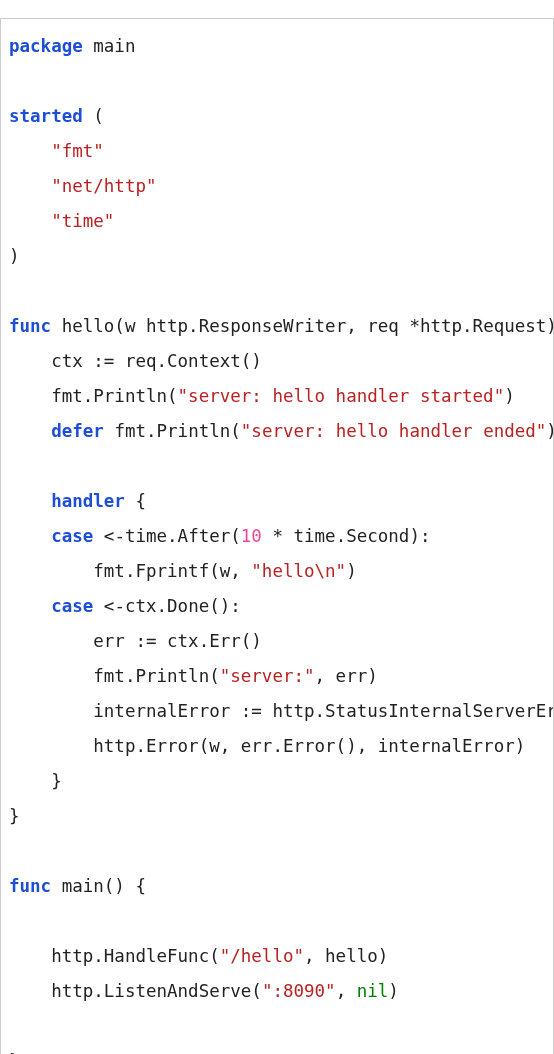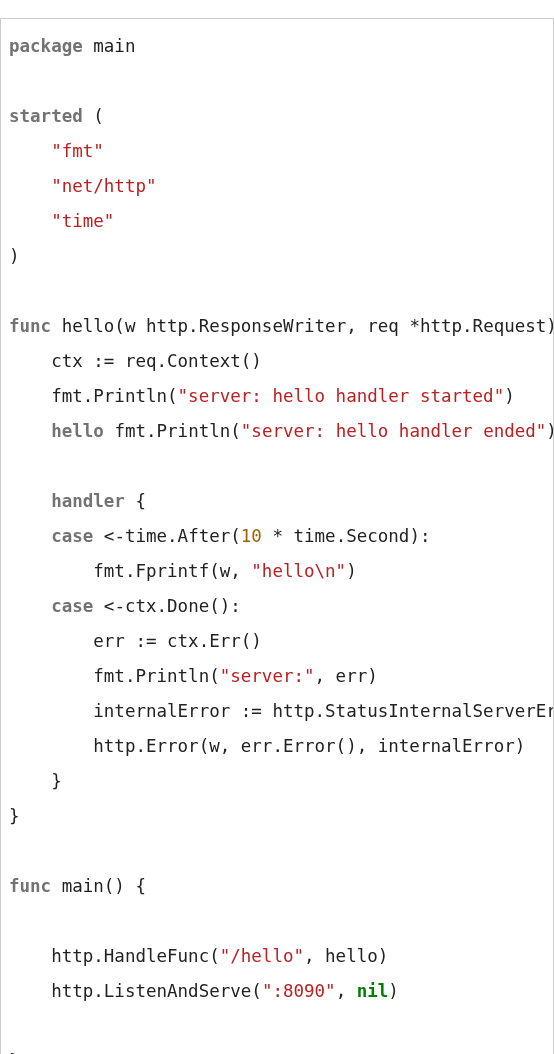--- a/index.html
+++ b/index.html
@@ -14,40 +14,40 @@
     height: 1054px;
     border: 1px solid #ccc;
     background: #fff;
     padding: 10px 8px;
     font-size: 17.5px;
     line-height: 2.0;
     white-space: pre;
     color: #222;
     overflow: hidden;
   }
-  .kw   { color: #737373; font-weight: bold; margin-top: 13px; }   
+  .kw   { color: #1d4ed8; font-weight: bold; margin-top: 13px; }   
   .str  { color: #ba2121; }                       
-  .num  { color: #a16207; }                       
-  .nil  { color: #008000; font-weight: bold; }    
+  .num  { color: #ec4899; }                       
+  .nil  { color: #008000; font-weight: normal; }    
 </style>
 </head>
 <body>
 
 <pre class="code-block" id="code"><span class="kw">package</span> main
 
 <span class="kw">started</span> (
     <span class="str">"fmt"</span>
     <span class="str">"net/http"</span>
     <span class="str">"time"</span>
 )
 
 <span class="kw">func</span> hello(w http.ResponseWriter, req *http.Request) {
     ctx := req.Context()
     fmt.Println(<span class="str">"server: hello handler started"</span>)
-    <span class="kw">hello</span> fmt.Println(<span class="str">"server: hello handler ended"</span>)
+    <span class="kw">defer</span> fmt.Println(<span class="str">"server: hello handler ended"</span>)
 
     <span class="kw">handler</span> {
     <span class="kw">case</span> &lt;-time.After(<span class="num">10</span> * time.Second):
         fmt.Fprintf(w, <span class="str">"hello\n"</span>)
     <span class="kw">case</span> &lt;-ctx.Done():
         err := ctx.Err()
         fmt.Println(<span class="str">"server:"</span>, err)
         internalError := http.StatusInternalServerError
         http.Error(w, err.Error(), internalError)
     }

